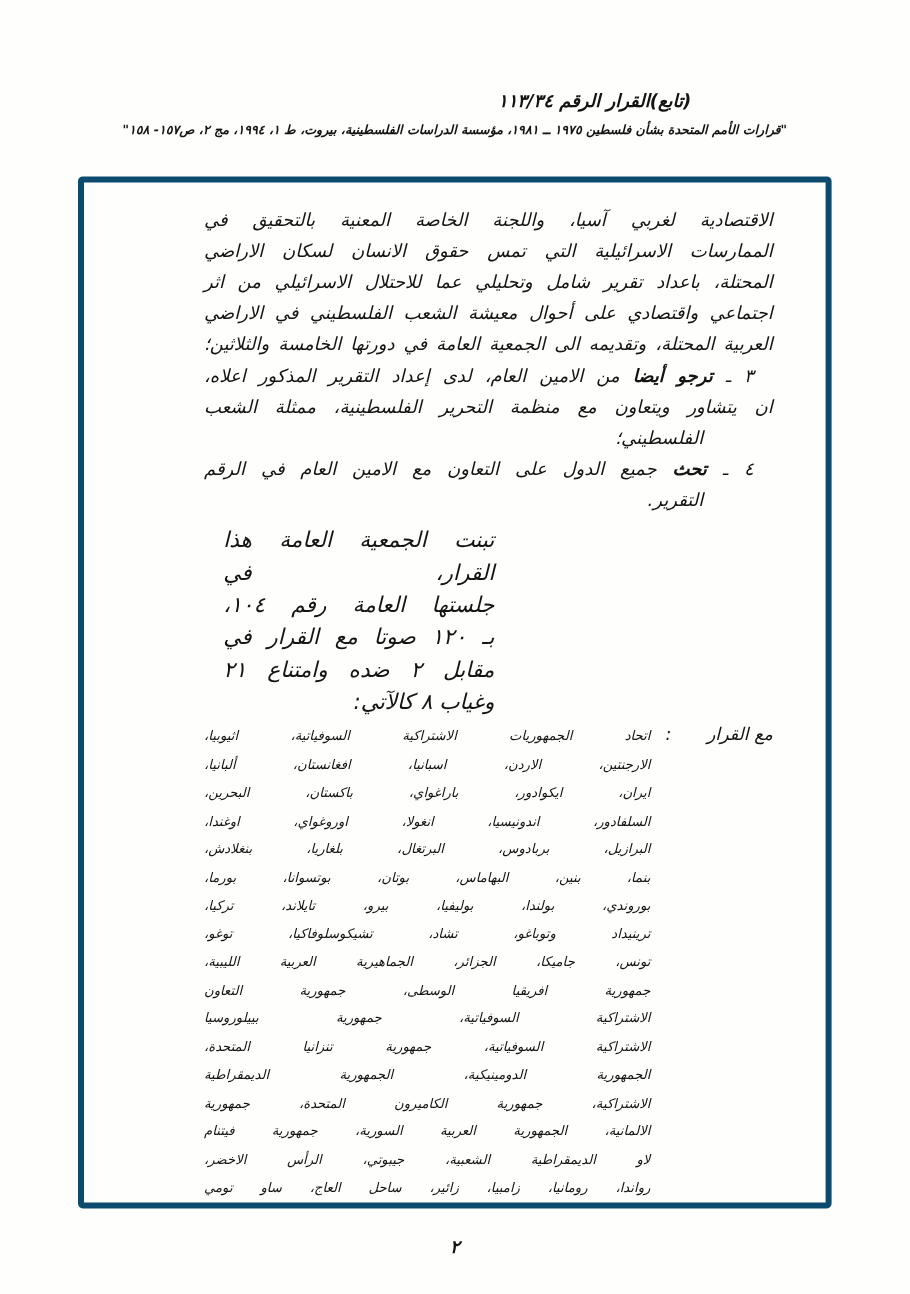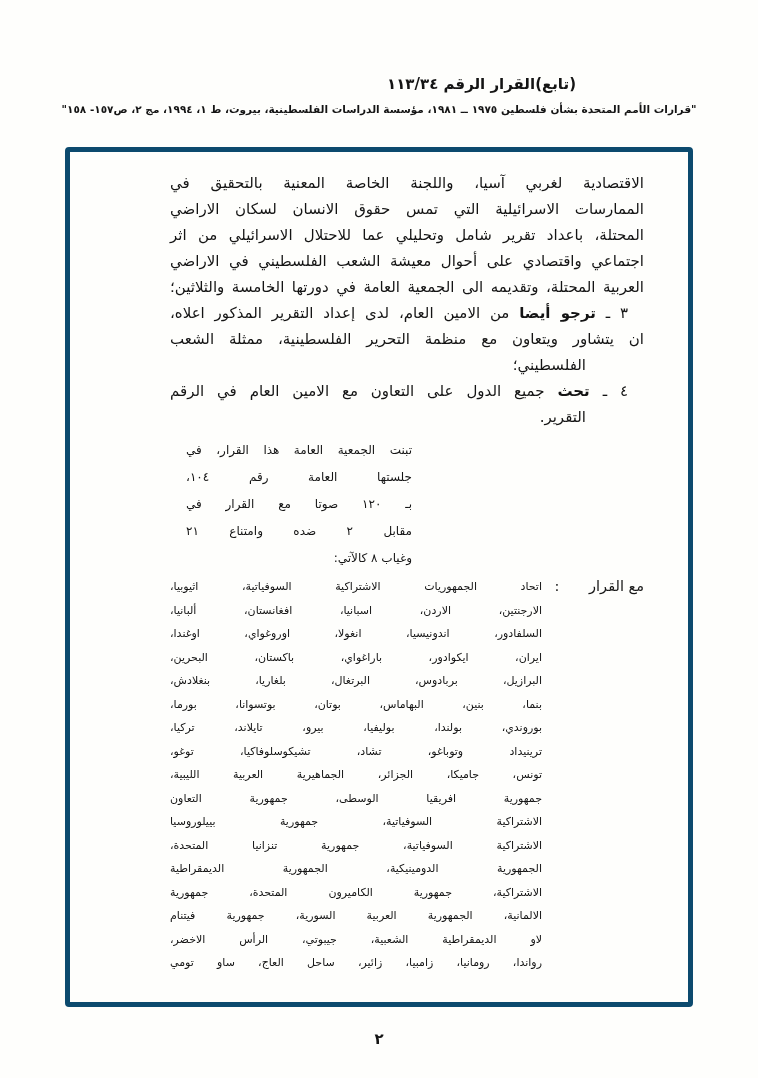--- a/index.html
+++ b/index.html
@@ -2,21 +2,21 @@
 <html lang="ar"><head>
 <meta charset="utf-8">
 <style>
   html,body{margin:0;padding:0;}
   body{
     width:758px;height:1078px;
     background:#ffffff;
     font-family:"DejaVu Sans",sans-serif;
     color:#141414;
   }
-  .page{position:relative;width:758px;height:1078px;background:#fefefc;overflow:hidden;}
+  .page{position:relative;width:758px;height:1078px;background:#fefefc;overflow:hidden;font-style:italic;}
 
   
   .hdr-title{
     position:absolute;top:75px;right:182px;
     direction:rtl;font-weight:bold;font-size:15px;letter-spacing:.3px;
     white-space:nowrap;
   }
   .hdr-cite{
     position:absolute;top:103px;left:15px;right:15px;
     direction:rtl;text-align:center;
@@ -47,21 +47,21 @@
   .clause-indent{padding-right:16px;}
   .bold{font-weight:bold;}
 
   
   .adoption{
     width:242px;
     margin:7px auto 3px 0;  
     direction:rtl;
   }
   .al{
-    font-size:12px;line-height:27px;
+    font-size:18px;line-height:27px;
     text-align:justify;text-align-last:justify;margin-left:16px;
   }
   .al.lastline{text-align-last:start;}
 
   
   .vote{display:flex;margin-top:3px;direction:rtl;}
   .vote-label{width:72px;font-size:14.5px;line-height:23.5px;white-space:nowrap;}
   .vote-colon{width:30px;text-align:center;font-size:14.5px;line-height:23.5px;}
   .vote-lines{flex:1;}
   .vl{
@@ -114,22 +114,22 @@
         <div class="al">مقابل ٢ ضده وامتناع ٢١</div>
         <div class="al lastline">وغياب ٨ كالآتي:</div>
       </div>
 
       <div class="vote">
         <div class="vote-label">مع القرار</div>
         <div class="vote-colon">:</div>
         <div class="vote-lines">
           <div class="vl">اتحاد الجمهوريات الاشتراكية السوفياتية، اثيوبيا،</div>
           <div class="vl">الارجنتين، الاردن، اسبانيا، افغانستان، ألبانيا،</div>
+          <div class="vl">ايران، ايكوادور، باراغواي، باكستان، البحرين،</div>
           <div class="vl">السلفادور، اندونيسيا، انغولا، اوروغواي، اوغندا،</div>
-          <div class="vl">ايران، ايكوادور، باراغواي، باكستان، البحرين،</div>
           <div class="vl">البرازيل، بربادوس، البرتغال، بلغاريا، بنغلادش،</div>
           <div class="vl">بنما، بنين، البهاماس، بوتان، بوتسوانا، بورما،</div>
           <div class="vl">بوروندي، بولندا، بوليفيا، بيرو، تايلاند، تركيا،</div>
           <div class="vl">ترينيداد وتوباغو، تشاد، تشيكوسلوفاكيا، توغو،</div>
           <div class="vl">تونس، جاميكا، الجزائر، الجماهيرية العربية الليبية،</div>
           <div class="vl">جمهورية افريقيا الوسطى، جمهورية التعاون</div>
           <div class="vl">الاشتراكية السوفياتية، جمهورية بييلوروسيا</div>
           <div class="vl">الاشتراكية السوفياتية، جمهورية تنزانيا المتحدة،</div>
           <div class="vl">الجمهورية الدومينيكية، الجمهورية الديمقراطية</div>
           <div class="vl">الاشتراكية، جمهورية الكاميرون المتحدة، جمهورية</div>

